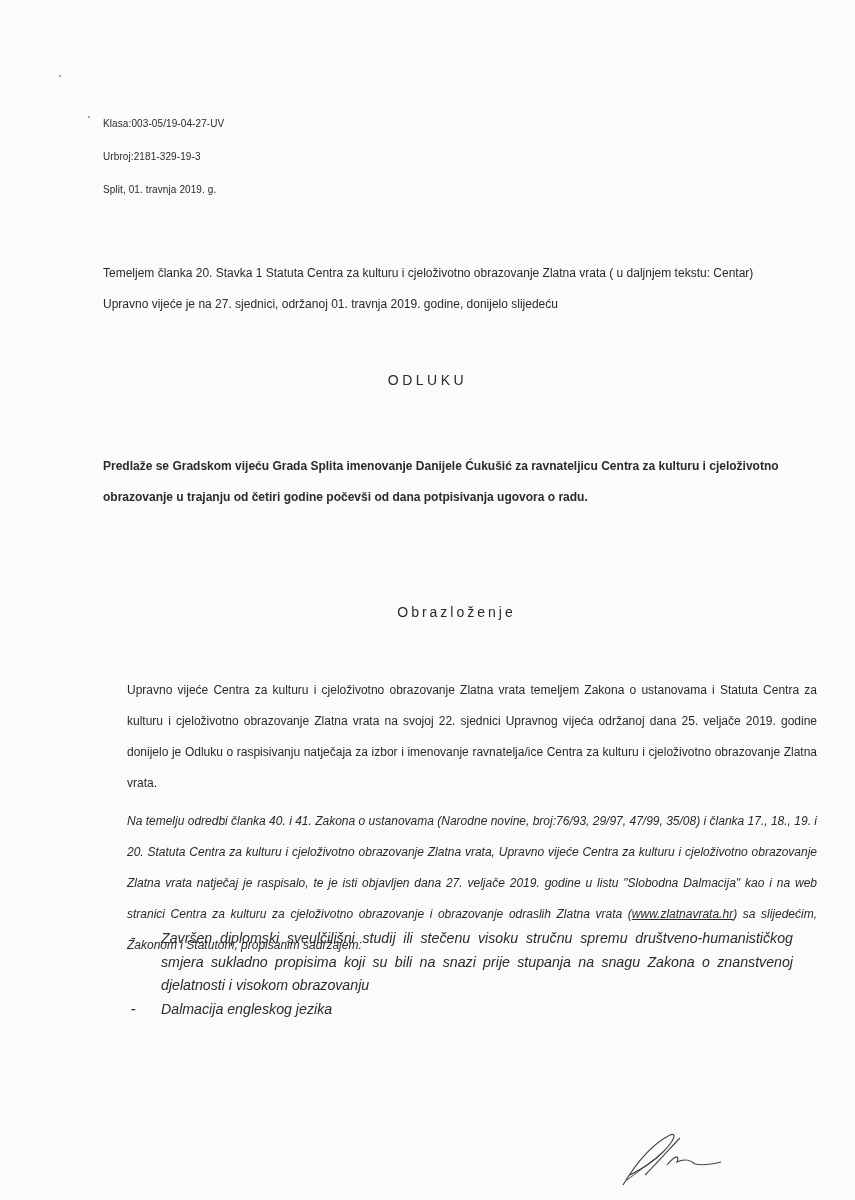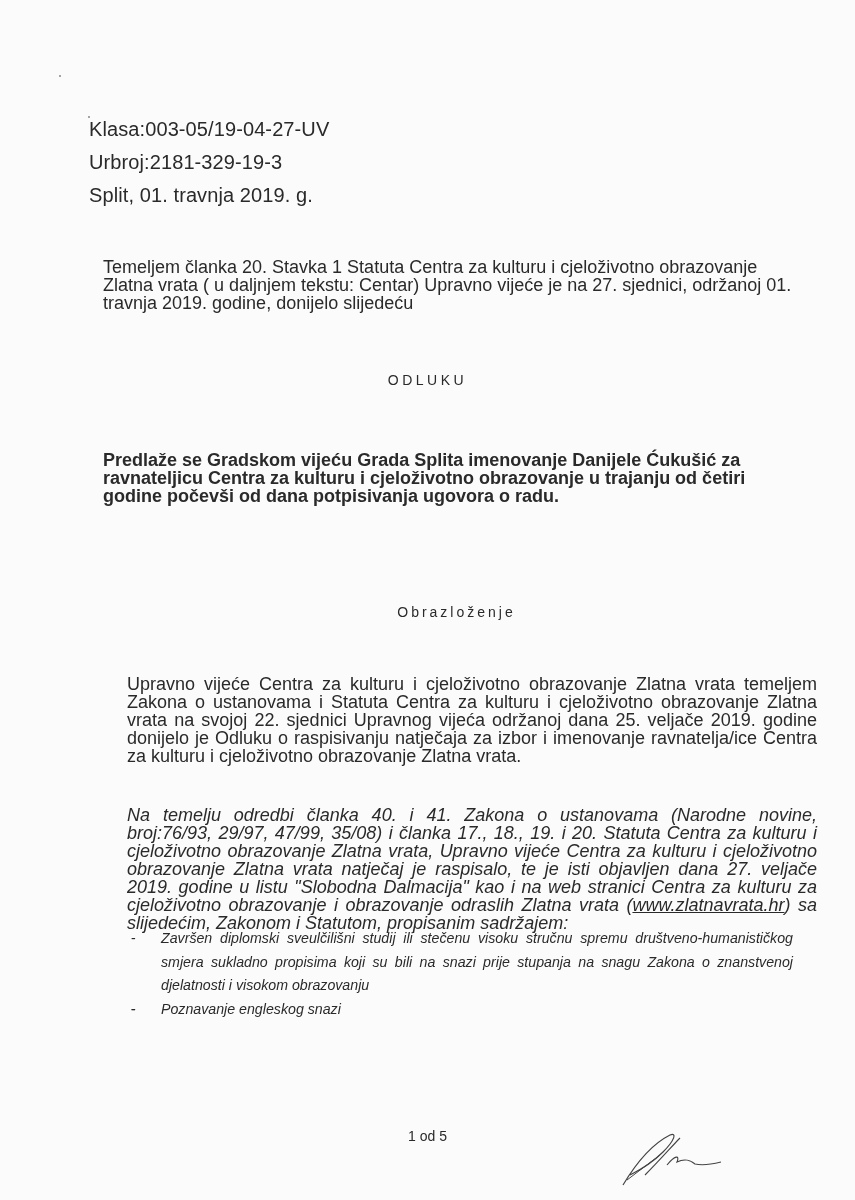--- a/index.html
+++ b/index.html
@@ -4,23 +4,23 @@
 <style>
   html, body { margin: 0; padding: 0; }
   body {
     width: 855px; height: 1200px; position: relative; overflow: hidden;
     background: #fbfbfc;
     font-family: "Liberation Sans", sans-serif;
     color: #2a2a2a;
   }
   .page { position: absolute; left: 0; top: 0; width: 855px; height: 1200px; }
   .abs { position: absolute; }
-  .meta { left: 89px; font-size: 20px; letter-spacing: 0.1px; }
+  .meta { left: 103px; font-size: 10px; letter-spacing: 0.1px; }
   .para {
-    left: 103px; width: 690px; font-size: 18px; line-height: 18px;
+    left: 103px; width: 690px; font-size: 12px; line-height: 31px;
   }
   .justify { text-align: justify; margin-left: 24px; }
   .heading-spaced {
     left: 0; width: 855px; text-align: center; font-size: 14px; letter-spacing: 3.5px;
   }
   .bold { font-weight: bold; }
   .list { left: 103px; width: 690px; margin: 0; padding: 0; list-style: none; }
   .list li {
     position: relative; padding-left: 58px; font-style: italic;
     font-size: 14.2px; line-height: 23.5px; text-align: justify; margin-bottom: 0;
@@ -61,25 +61,24 @@
   <ul class="abs list" style="top:927px;">
     <li>
       <span class="dash">-</span>
       <span>Završen diplomski sveulčilišni studij ili stečenu visoku stručnu spremu društveno-humanističkog smjera sukladno propisima koji su bili na snazi prije stupanja na snagu Zakona o znanstvenoj djelatnosti i visokom obrazovanju</span>
     </li>
     <li>
       <span class="dash">-</span>
     </li>
     <li>
       <span class="dash">-</span>
-      <span>Poznavanje engleskog snazi</span>
+      <span>Dalmacija engleskog jezika</span>
     </li>
   </ul>
 
-  <div class="abs footer">1 od 5</div>
 
   <svg class="abs" style="left:615px;top:1130px;" width="110" height="60" viewBox="0 0 110 60">
     <path d="M8 55 C 20 35, 35 15, 55 5 C 62 2, 60 10, 48 22 C 38 32, 25 40, 15 45" fill="none" stroke="#444" stroke-width="1.2"></path>
     <path d="M12 50 L 45 25" fill="none" stroke="#444" stroke-width="1"></path>
     <path d="M30 45 C 45 30, 58 15, 65 8 M 52 35 C 60 25, 65 25, 62 32 C 70 28, 75 30, 80 34 C 88 36, 98 34, 106 32" fill="none" stroke="#444" stroke-width="1.1"></path>
   </svg>
 
 </div>
 
 </body></html>

